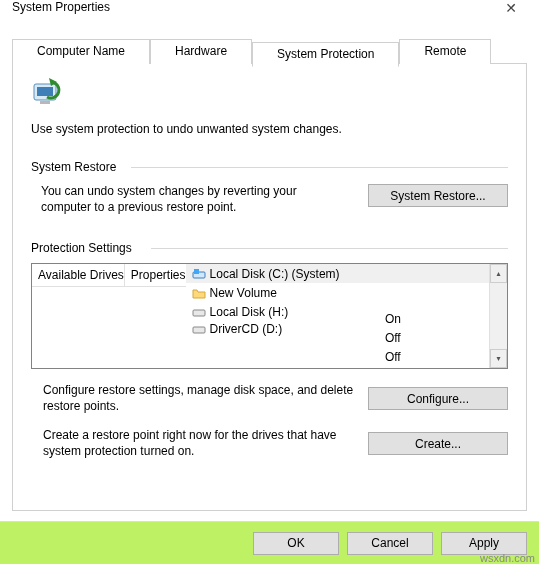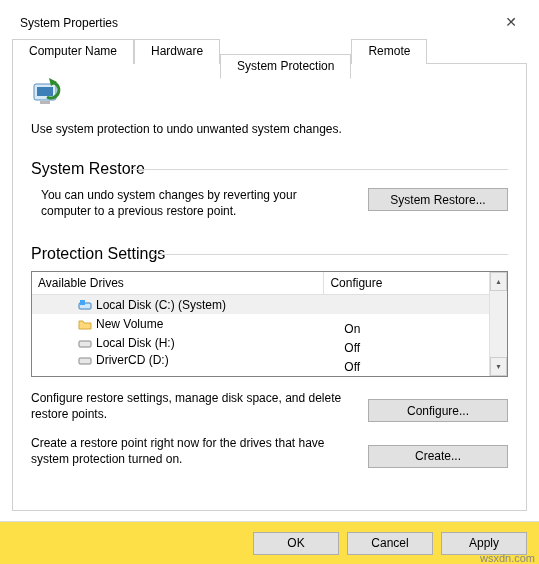--- a/index.html
+++ b/index.html
@@ -16,51 +16,51 @@
   .window {
     width: 539px;
     height: 564px;
     background: #fff;
     display: flex;
     flex-direction: column;
   }
   .titlebar {
     height: 30px;
     display: flex;
-    align-items: flex-end;
-    padding: 0 8px 0 20px;
+    align-items: flex-start;
+    padding: 0 8px 0 12px;
     font-size: 12px;
   }
   .titlebar-title { flex: 1; }
   .titlebar-close {
     width: 40px;
     text-align: center;
     font-size: 14px;
     color: #444;
     cursor: default;
   }
   .tabs {
     display: flex;
     margin: 8px 12px 0 12px;
     border-bottom: 1px solid #d0d0d0;
   }
   .tab {
-    padding: 4px 16px;
+    padding: 4px 24px;
     border: 1px solid #d0d0d0;
     border-bottom: none;
     background: #fff;
     margin-right: 0px;
     position: relative;
     top: 1px;
     cursor: default;
   }
   .tab.active {
     background: #fff;
     border-bottom: 1px solid #fff;
-    top: 16px;
+    top: 4px;
     padding-bottom:5px;
   }
   .tab-content {
     border: 1px solid #d0d0d0;
     border-top: none;
     margin: 0 12px 10px 12px;
     padding: 12px 18px 18px 18px;
     flex: 1;
   }
   .intro {
@@ -69,21 +69,21 @@
     gap: 12px;
     margin-bottom: 24px;
     flex-direction: column;
   }
   .intro-icon {
     width: 34px;
     height: 34px;
     flex-shrink: 0;
   }
   .group-label {
-    font-size: 16px;
+    font-size: 12px;
     margin-bottom: 4px;
     position: relative;
   }
   .group-label::after {
     content: "";
     position: absolute;
     left: 100px;
     right: 0;
     top: 50%;
     border-top: 1px solid #d8d8d8;
@@ -110,37 +110,35 @@
   .drives-wrap {
     border: 1px solid #828282;
     margin: 8px 0 14px 0;
     height: 104px;
     display: flex;
     background:#fff;
   }
   .drives-table {
     flex: 1;
     display: flex;
-    flex-direction: column;
+    flex-direction: row;
   }
   .drives-header {
     display: flex;
     background: #fff;
     border-bottom: 1px solid #e0e0e0;
     height: 22px;
     align-items: center;
   }
   .col-name { flex: 1.8; padding-left: 6px; border-right:1px solid #e0e0e0; height:100%; display:flex; align-items:center;}
   .col-prot { flex: 1; padding-left: 6px; height:100%; display:flex; align-items:center;}
   .drives-body { flex:1; overflow:hidden; }
   .drive-row {
     display: flex;
     height: 19px;
-    align-items: center;
-    padding-left: 40px;
   }
   .drive-row.sel { background: #f0f0f0; }
   .drive-name { flex: 1.8; padding-left: 6px; display:flex; align-items:center; gap:4px;}
   .drive-prot { flex: 1; padding-left: 6px; margin-top: 48px; }
   .drive-icon { width:14px; height:14px; display:inline-block;}
   .scrollbar {
     width: 17px;
     background: #f0f0f0;
     display: flex;
     flex-direction: column;
@@ -149,28 +147,28 @@
   .sb-btn {
     height: 17px;
     background: #f0f0f0;
     border:1px solid #cdcdcd;
     display:flex;align-items:center;justify-content:center;
     font-size:8px;color:#555;
   }
   .sb-track { flex:1; }
   .cfg-row {
     display: flex;
-    align-items: flex-end;
+    align-items: center;
     gap: 10px;
-    margin: 0 0 14px 0;
+    margin: 0 0 14px 12px;
   }
   .cfg-text { flex:1; line-height:1.3; }
   .footer {
     height: 42px;
-    background: #fde047;
+    background: #bef264;
     border-top: 1px solid #dcdcdc;
     display: flex;
     align-items: center;
     justify-content: flex-end;
     gap: 8px;
     padding-right: 12px;
   }
   .watermark {
     position: absolute;
     right: 4px;
@@ -217,21 +215,21 @@
       <div class="restore-text">You can undo system changes by reverting your computer to a previous restore point.</div>
       <button class="win-button">System Restore...</button>
     </div>
 
     <div class="group-label ps">Protection Settings</div>
 
     <div class="drives-wrap">
       <div class="drives-table">
         <div class="drives-header">
           <div class="col-name">Available Drives</div>
-          <div class="col-prot">Configure</div>
+          <div class="col-prot">Properties</div>
         </div>
         <div class="drives-body">
           <div class="drive-row sel">
             <div class="drive-name">
               <span class="drive-icon">
                 <svg viewBox="0 0 14 14">
                     <rect x="1" y="5" width="12" height="6" rx="1" fill="#cfe8ff" stroke="#3f7fb8"></rect>
                     <rect x="2" y="2" width="5" height="5" fill="#42a5f5"></rect>
                   </svg>
               </span>

